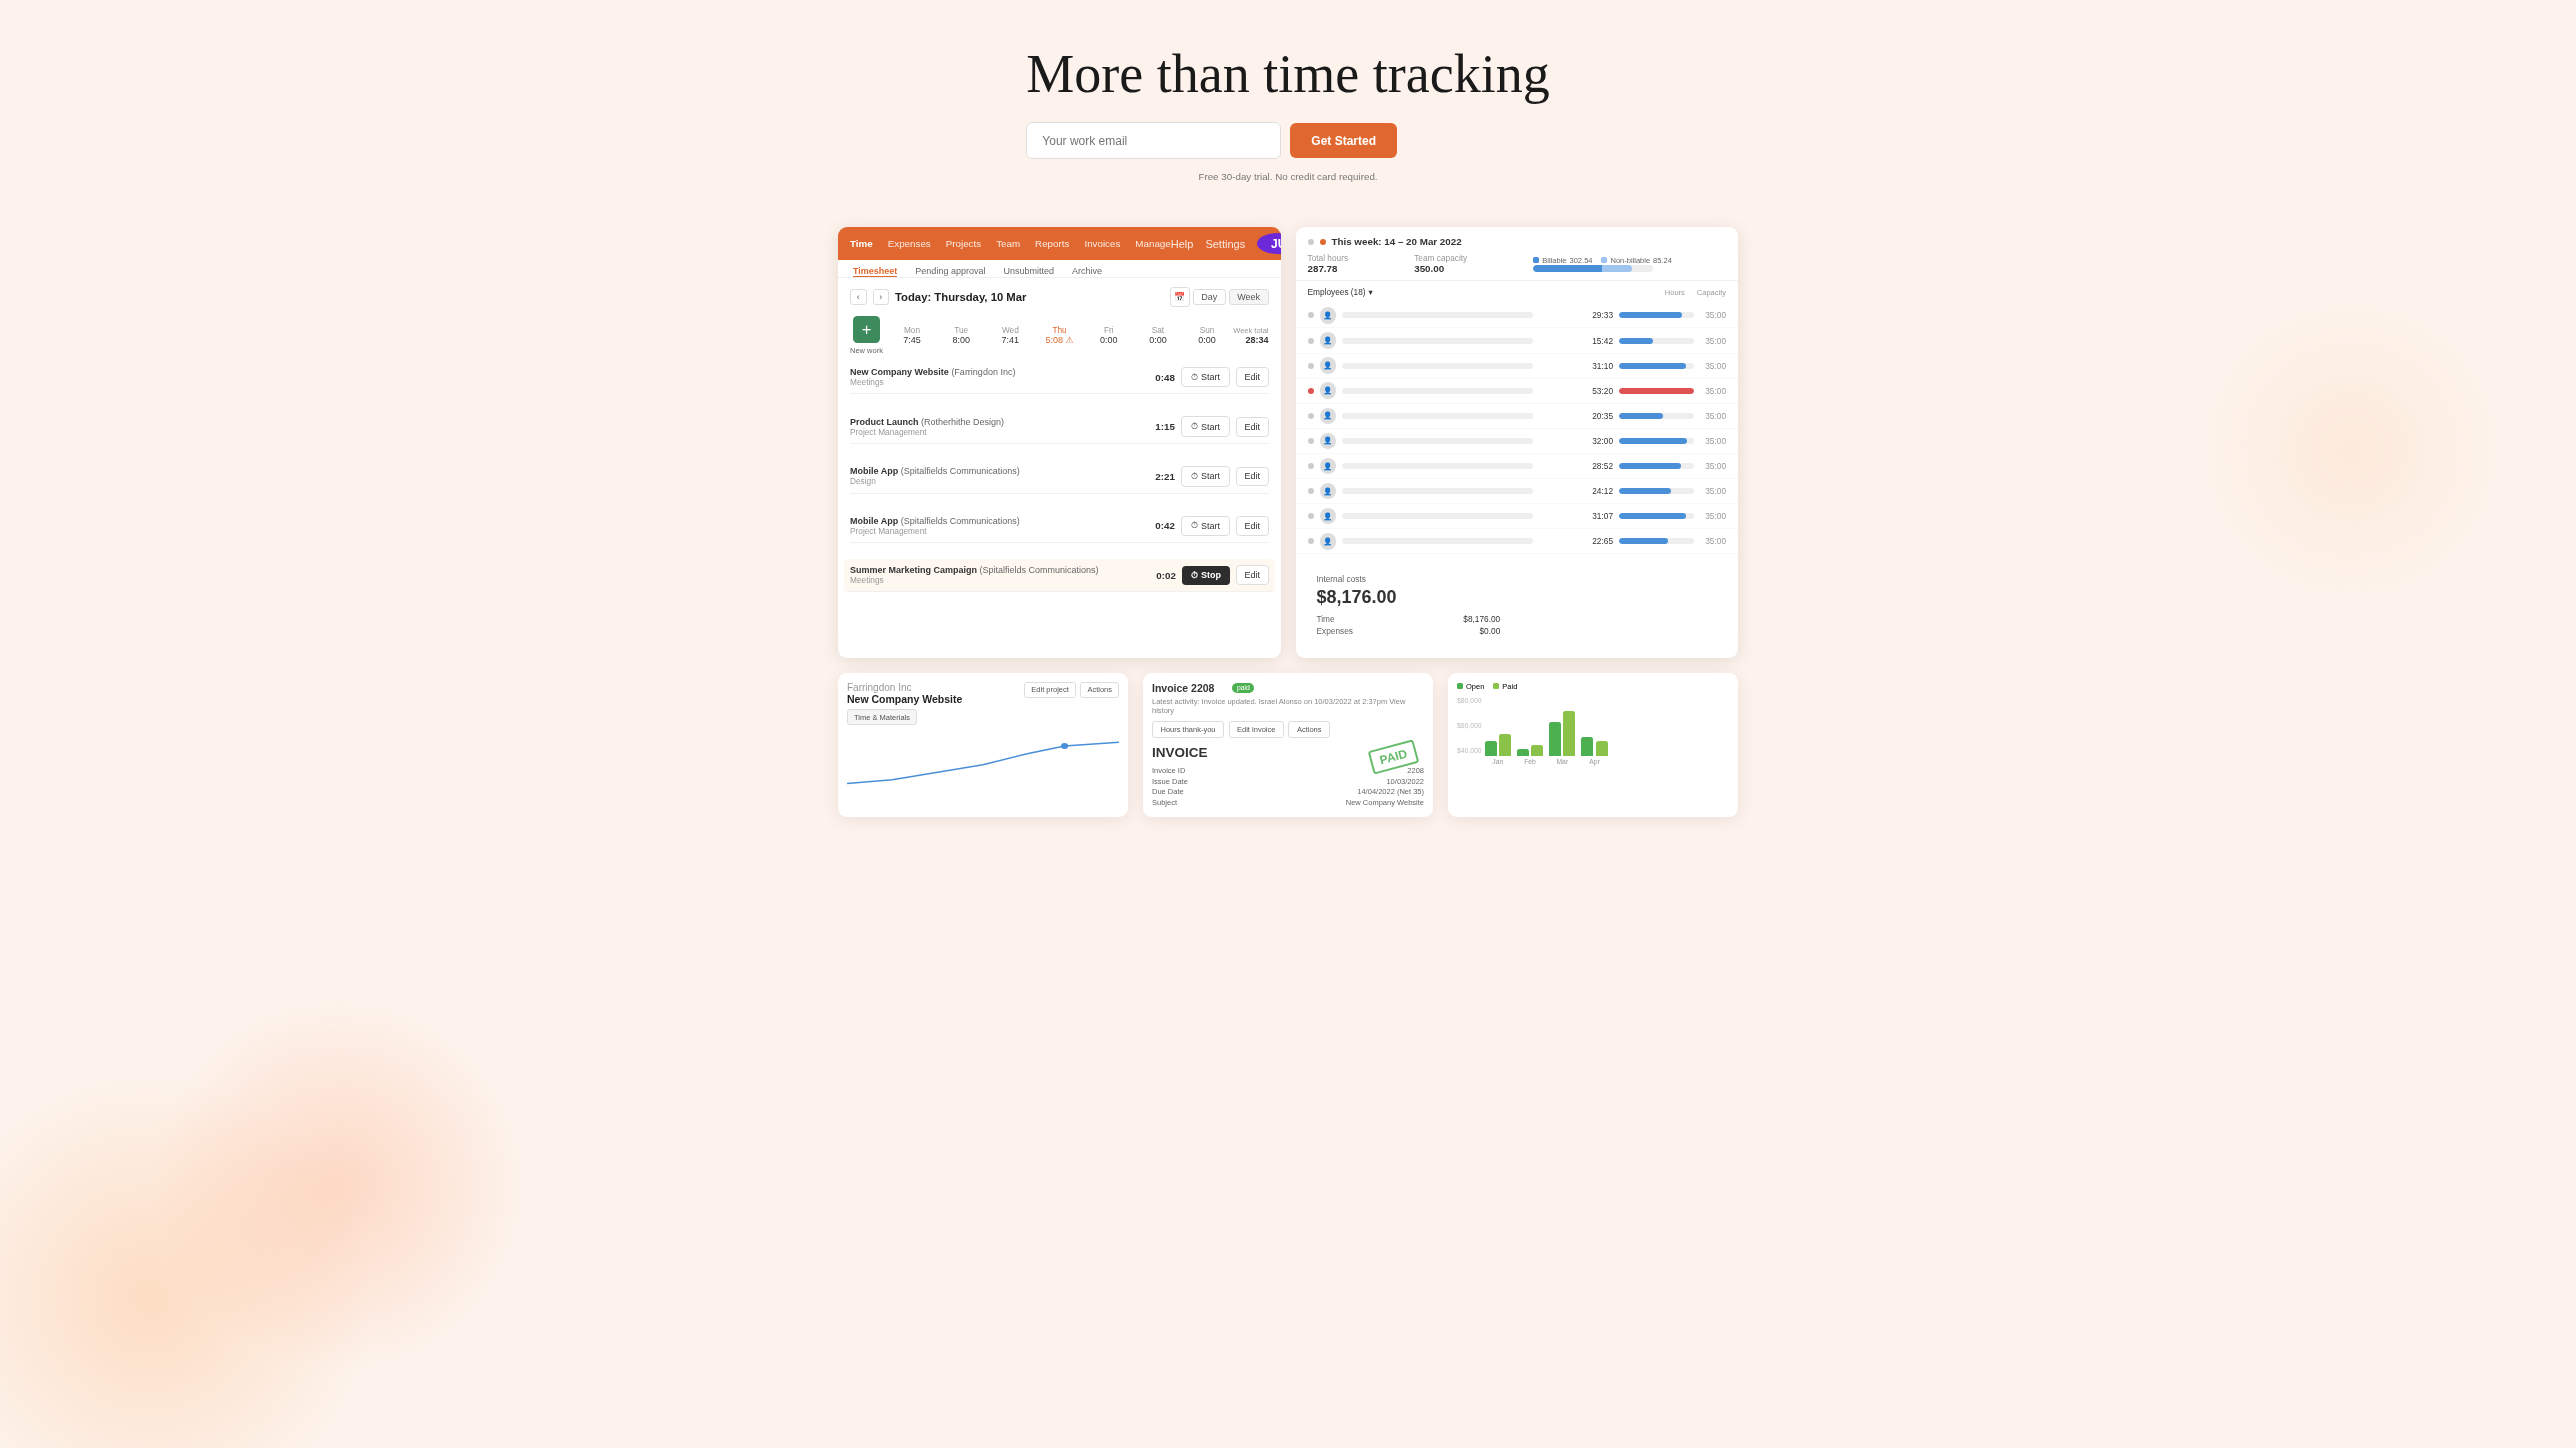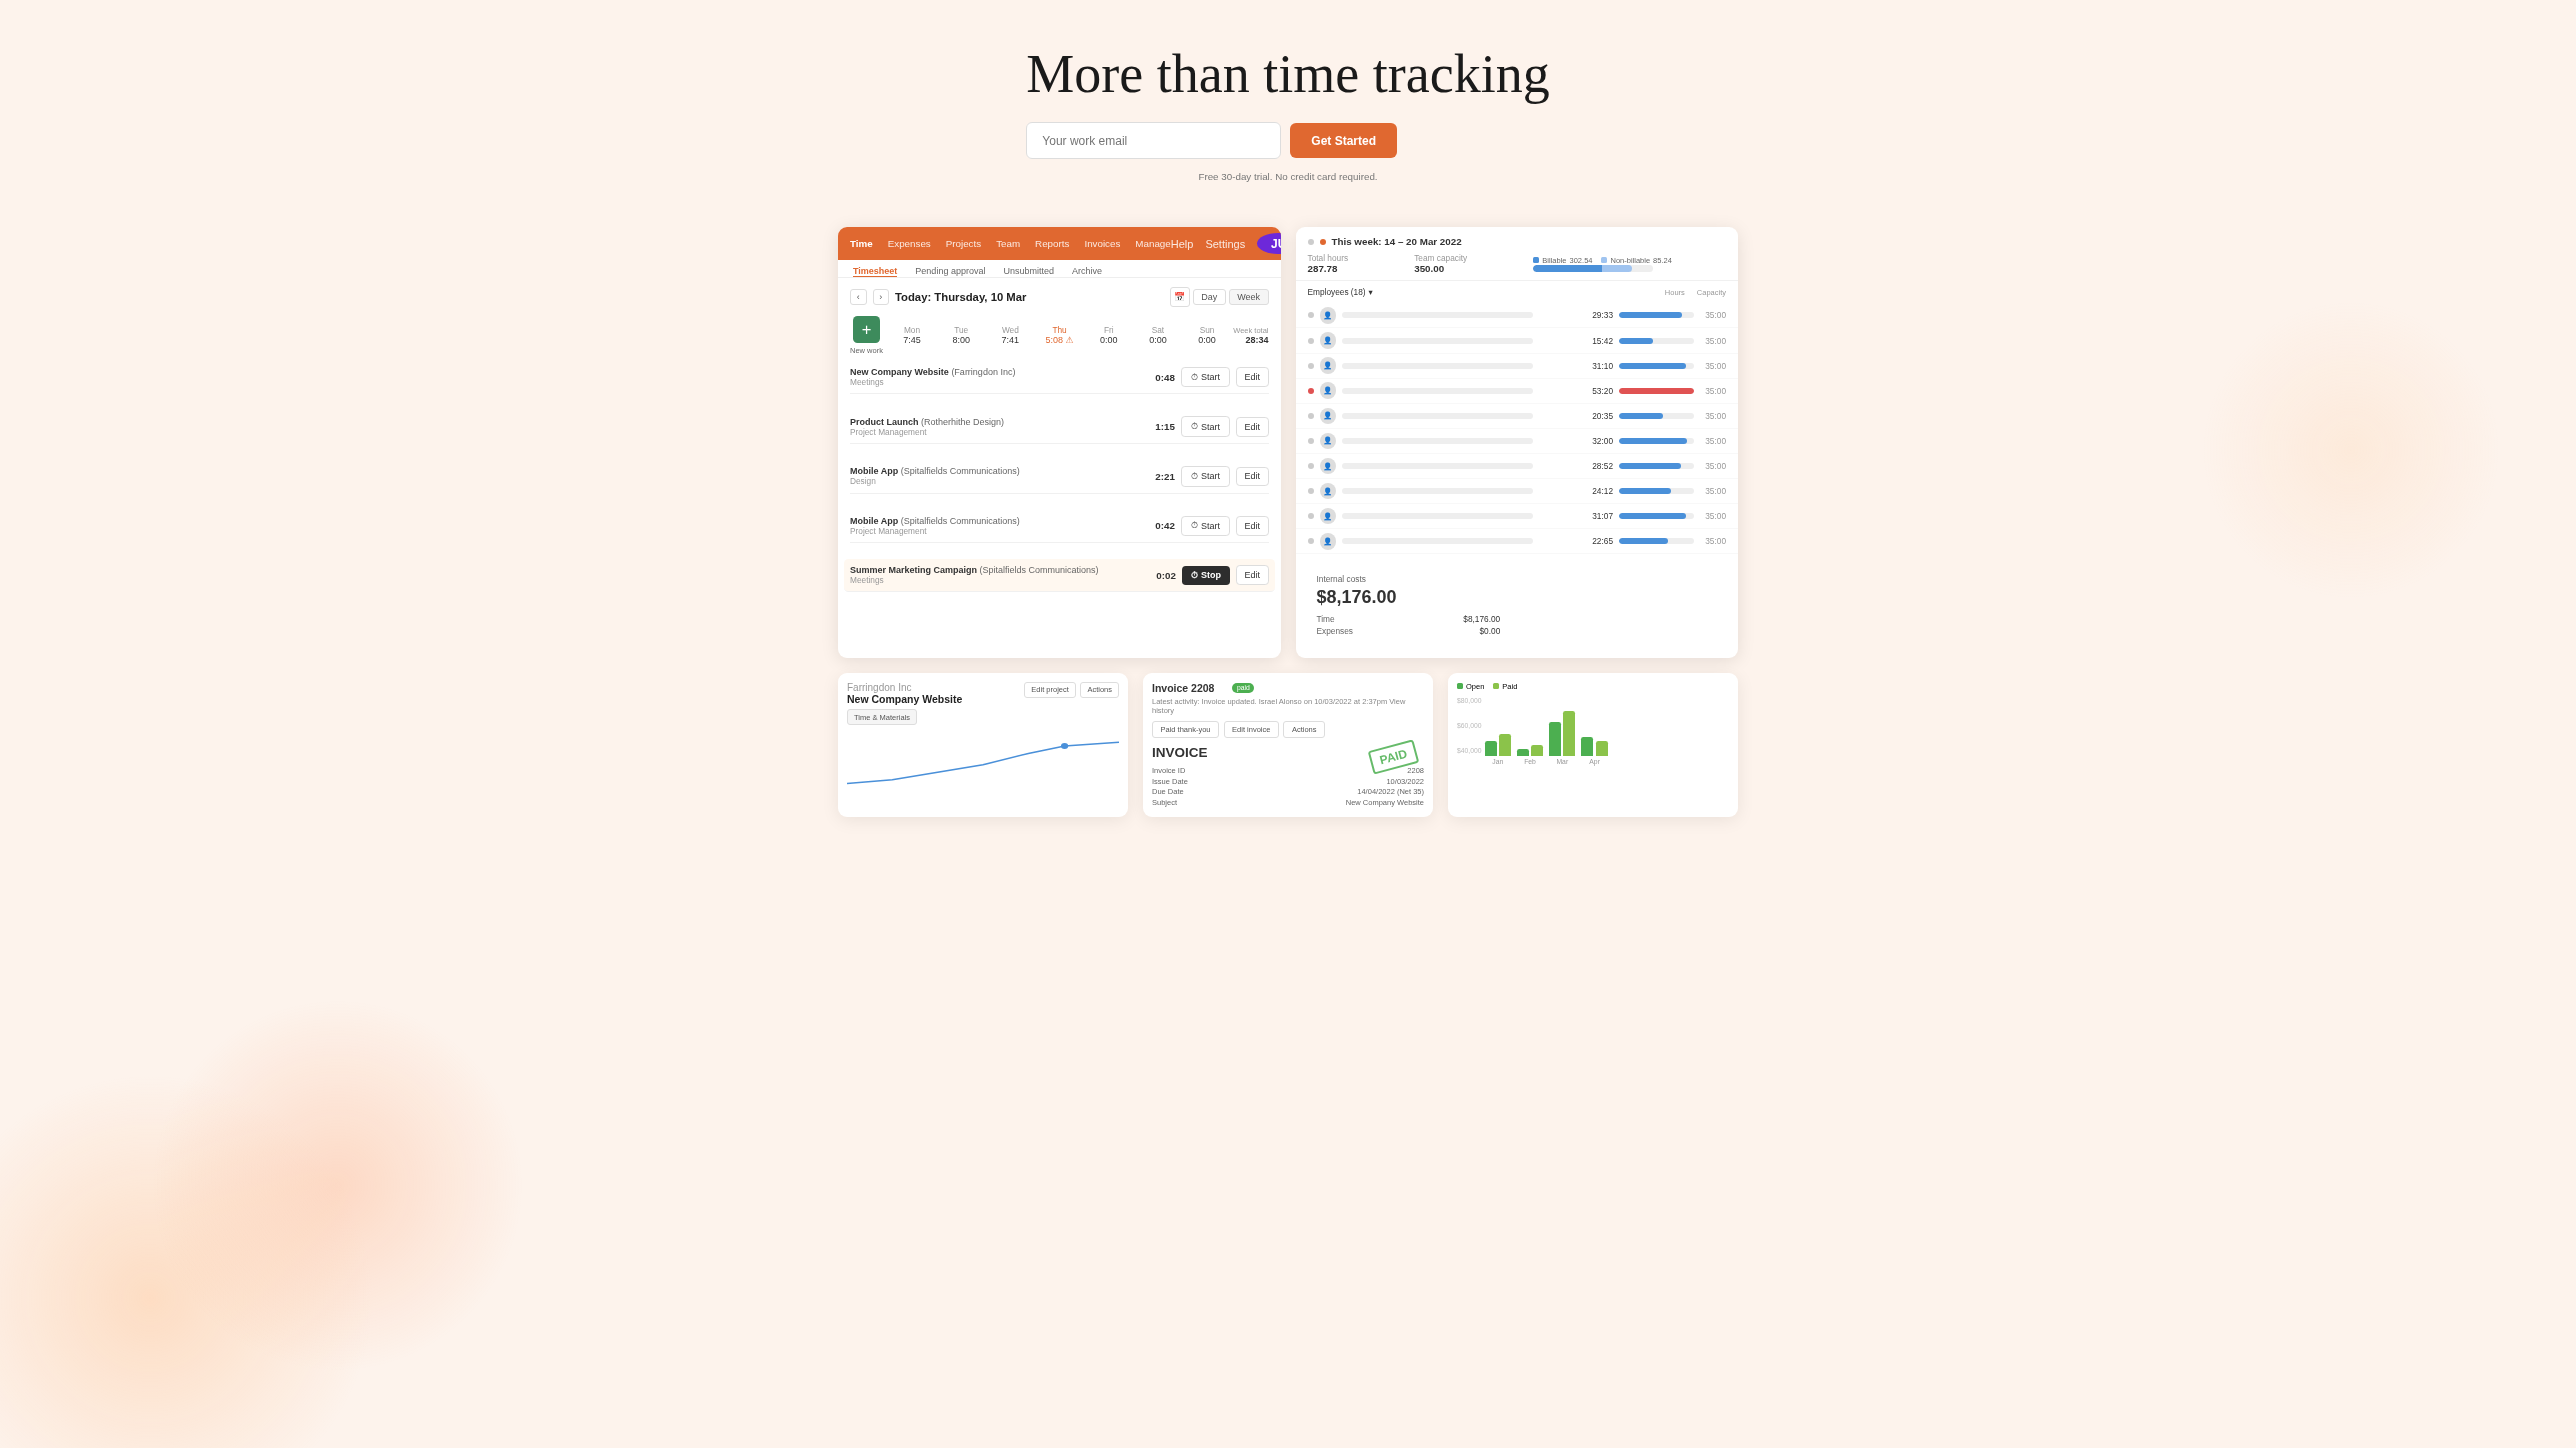--- a/index.html
+++ b/index.html
@@ -1073,21 +1073,21 @@
         </div>
       </div>
 
       <div class="mini-card invoice-card">
         <div class="invoice-header">
           <span class="invoice-num">Invoice 2208</span>
           <span class="paid-badge">paid</span>
         </div>
         <div class="invoice-meta">Latest activity: Invoice updated. Israel Alonso on 10/03/2022 at 2:37pm View history</div>
         <div class="invoice-actions">
-          <button class="invoice-action-btn">Paid thank-you</button>
+          <button class="invoice-action-btn">Hours thank-you</button>
           <button class="invoice-action-btn">Edit invoice</button>
           <button class="invoice-action-btn">Actions</button>
         </div>
         <div class="invoice-body">
           <div class="invoice-title">INVOICE</div>
           <div class="invoice-details">
             <div class="invoice-detail-row">
               <span>Invoice ID</span>
               <span>2208</span>
             </div>

